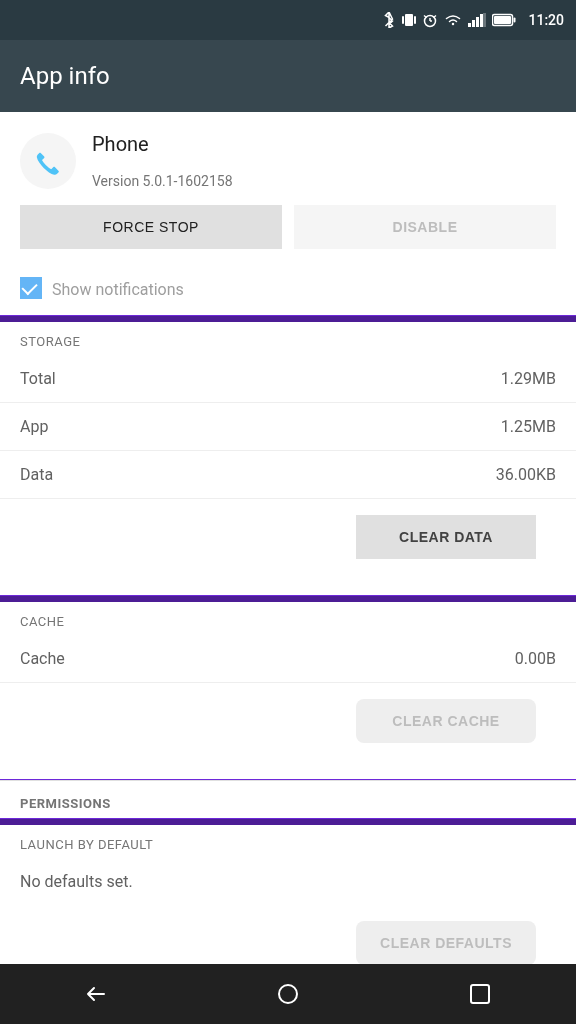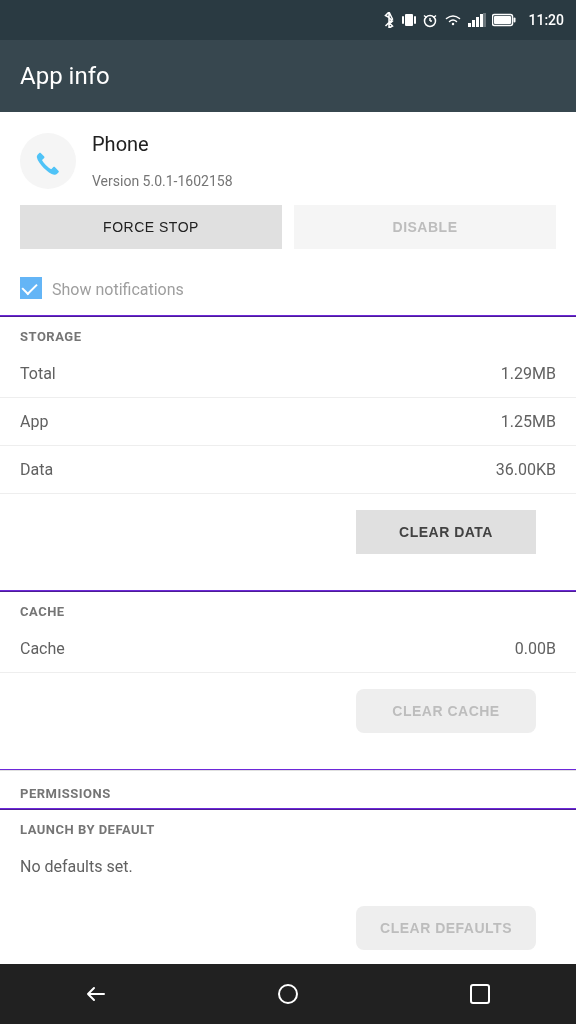--- a/index.html
+++ b/index.html
@@ -152,25 +152,25 @@
     }
 
     
     .section {
       background: white;
       margin-top: 1px;
     }
     .section-header {
       padding: 12px 20px 6px 20px;
       font-size: 13px;
-      font-weight: 700;
+      font-weight: 400;
       color: #757575;
       letter-spacing: 0.5px;
       text-transform: uppercase;
-      border-top: 1px solid #4c1d95;
+      border-top: 6px solid #4c1d95;
     }
 
     .storage-row {
       display: flex;
       justify-content: space-between;
       align-items: center;
       padding: 14px 20px;
       border-bottom: 1px solid #eeeeee;
     }
     .storage-row:last-of-type {

